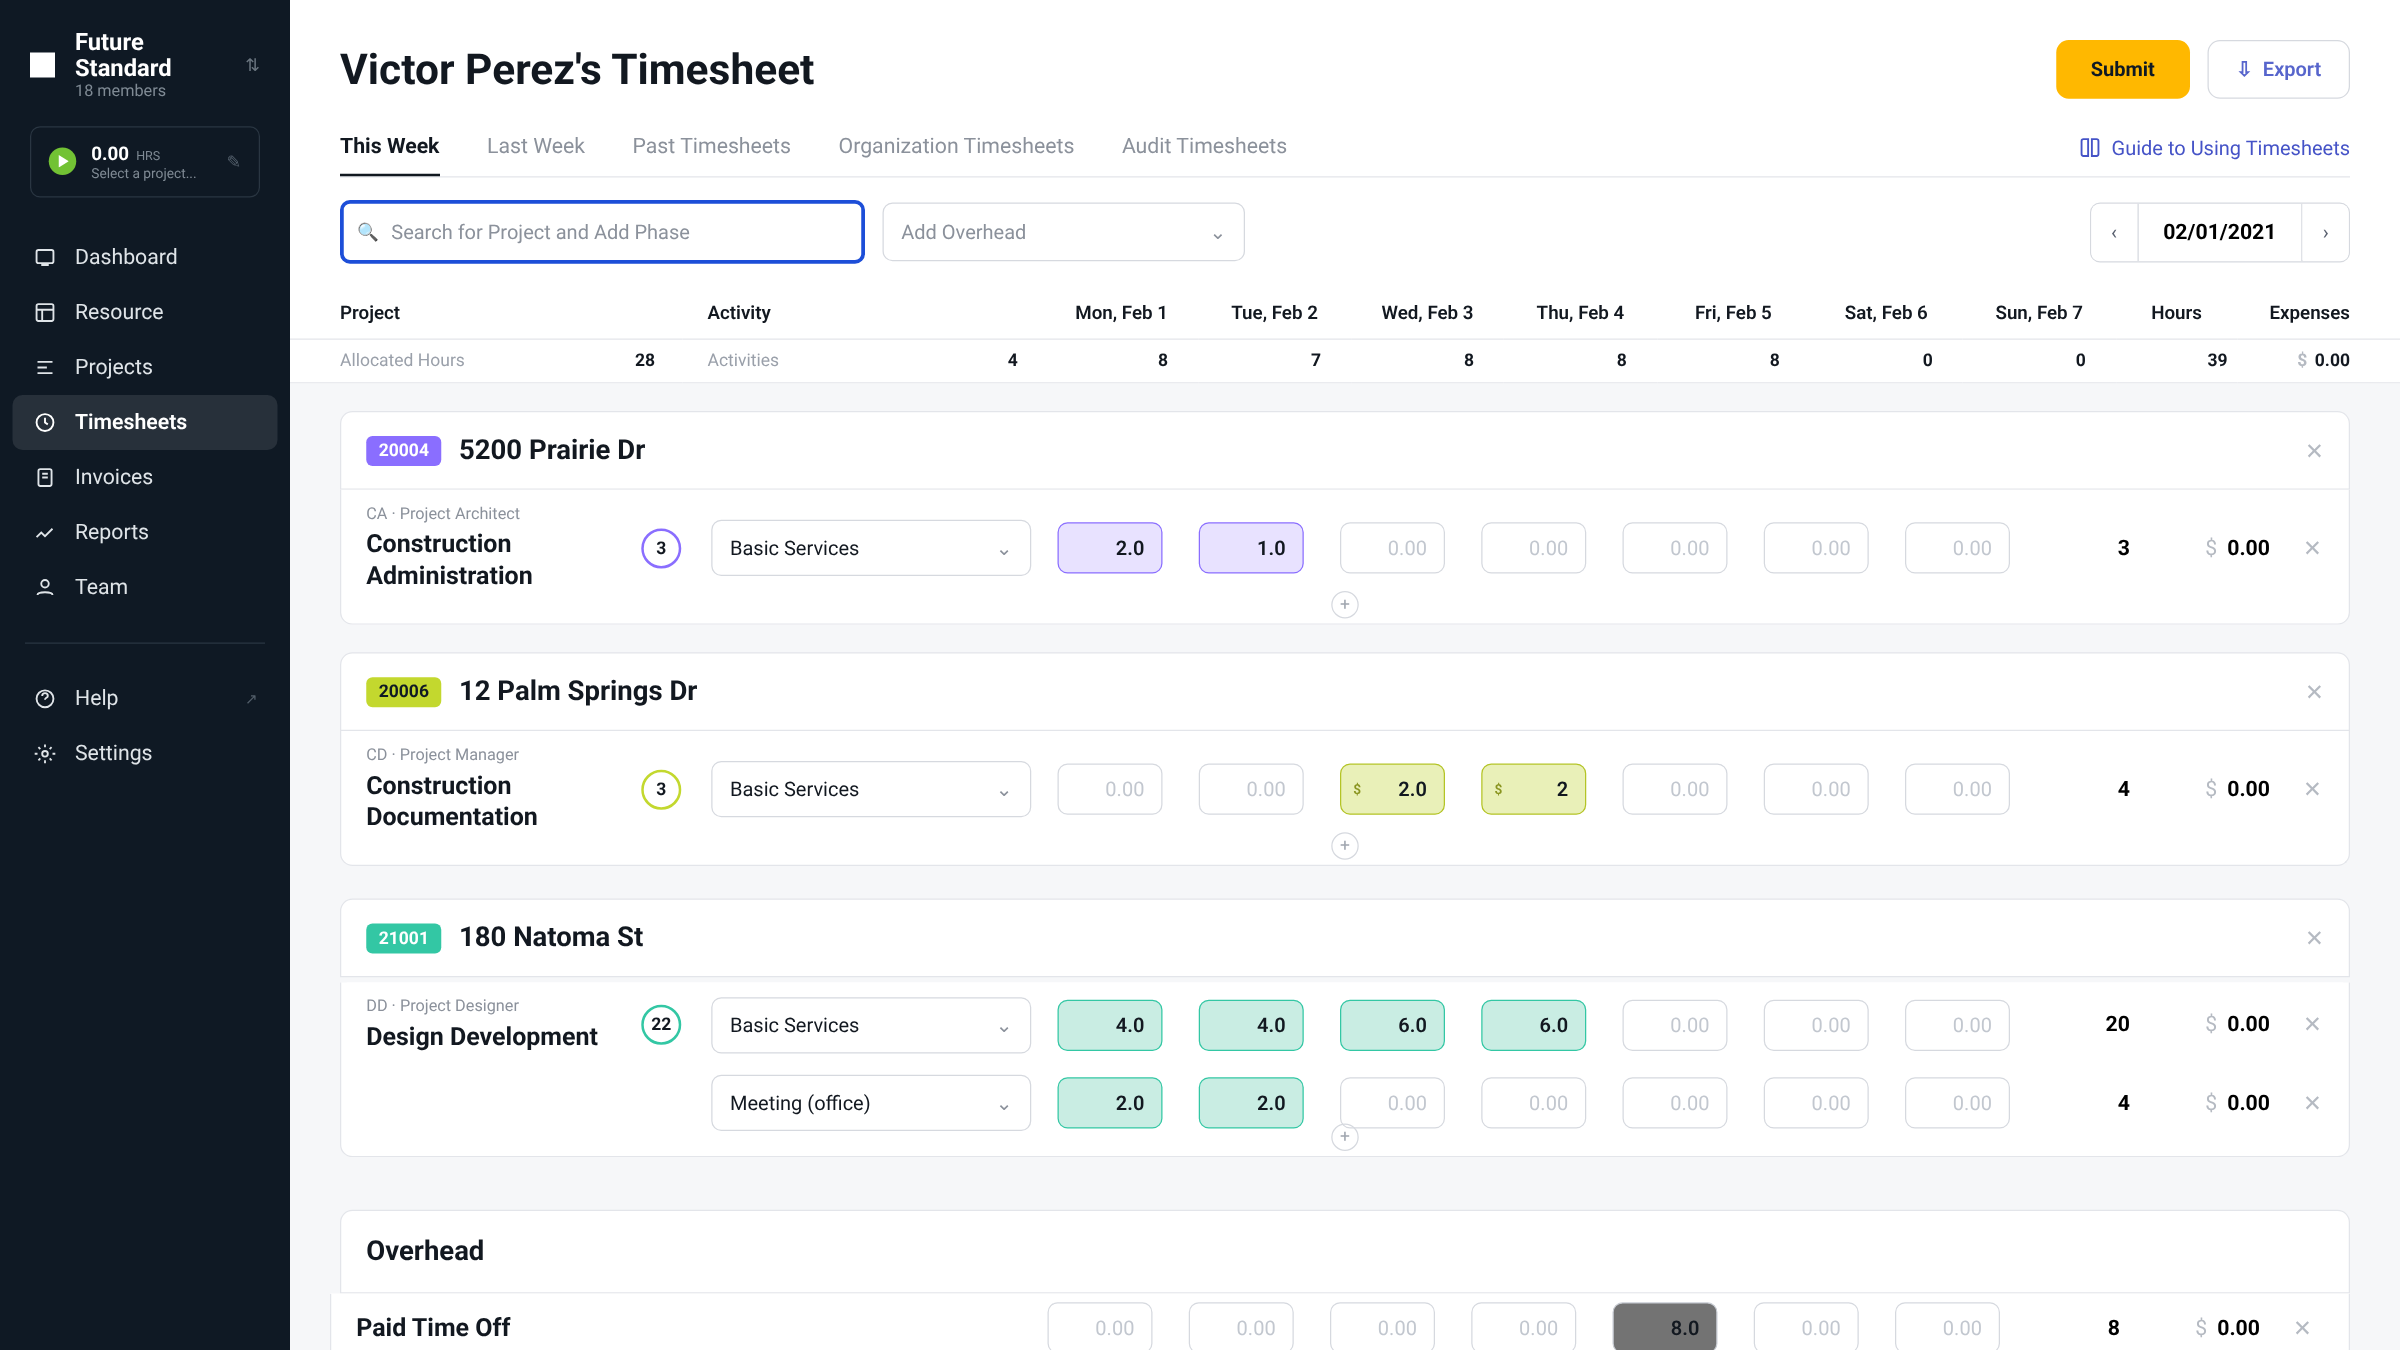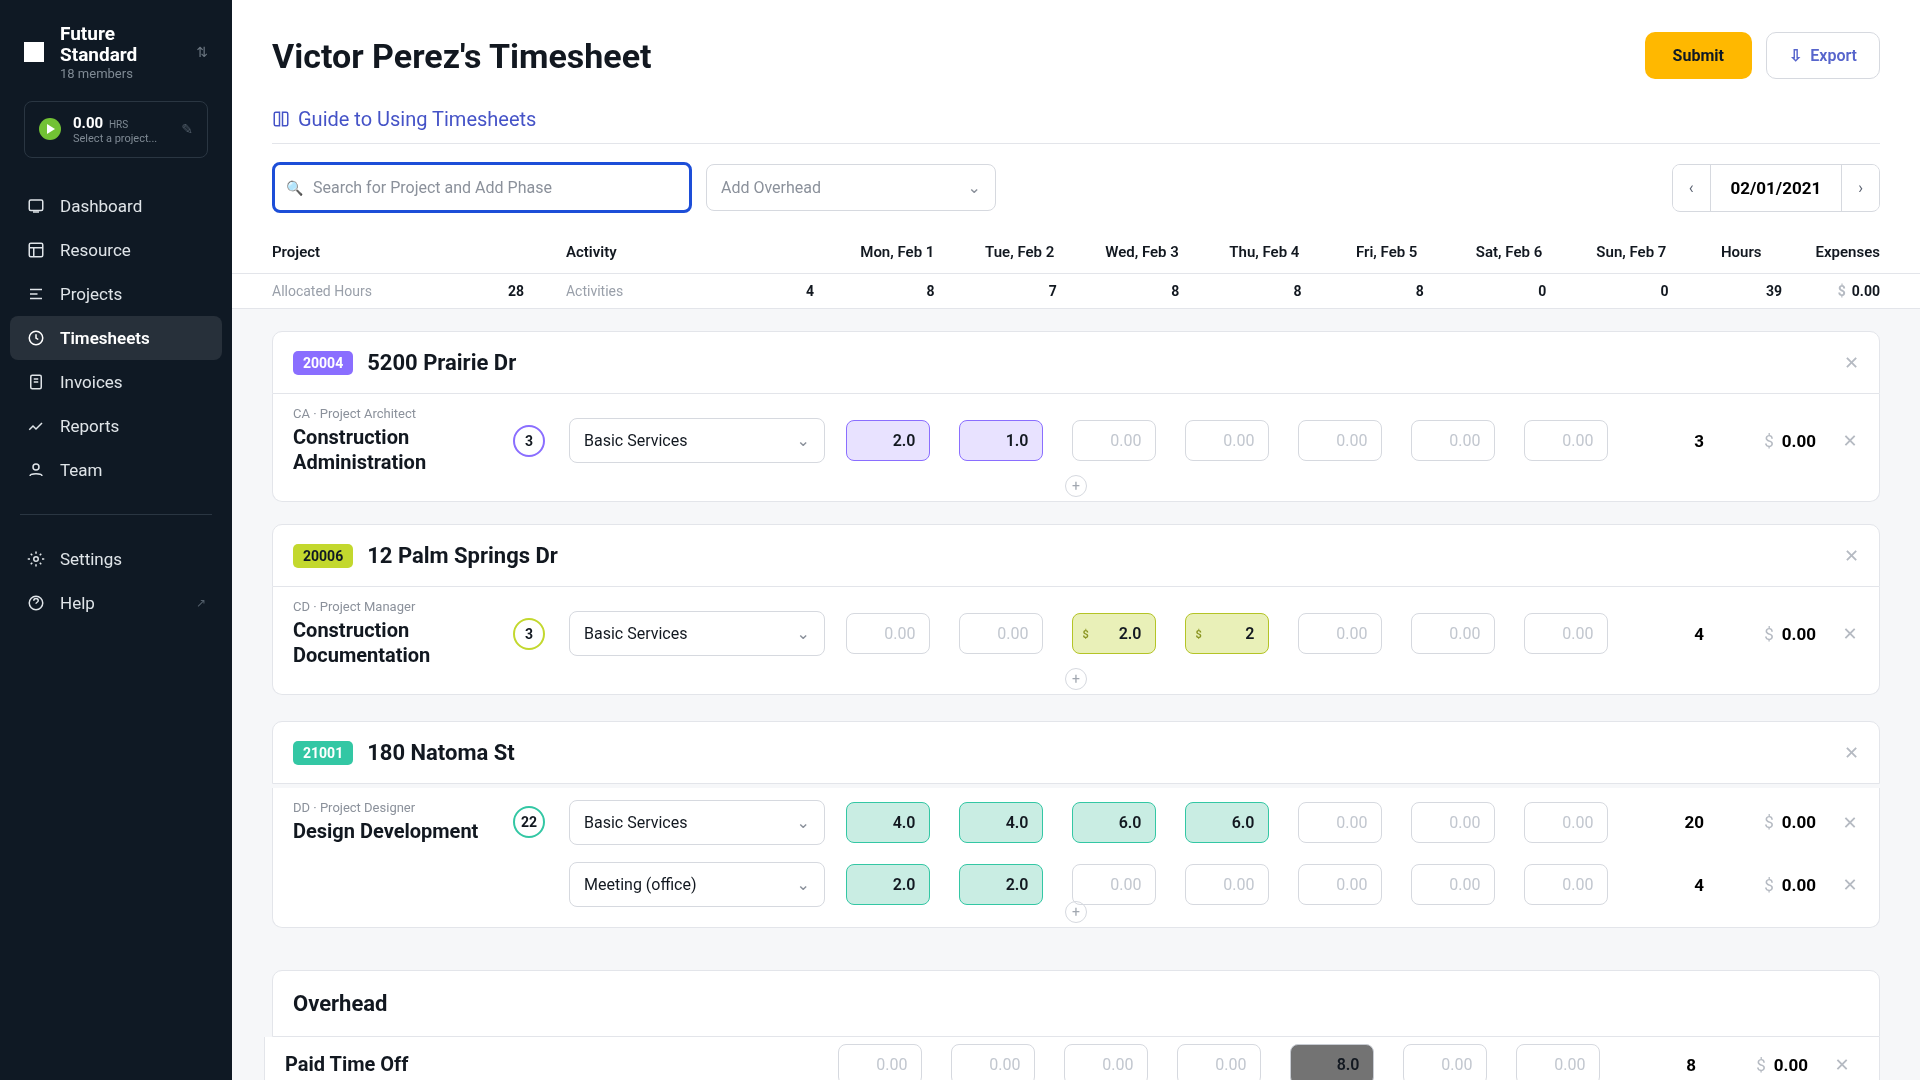--- a/index.html
+++ b/index.html
@@ -34,21 +34,21 @@
 .topbar { padding: 32px 40px 0 40px; }
 .topbar-row { display: flex; align-items: center; }
 .page-title { font-size: 34px; font-weight: 700; color: #121820; flex: 1; }
 .submit-btn { background: #ffb800; color: #0f1924; font-weight: 700; font-size: 16px; border: none; border-radius: 10px; padding: 14px 28px; margin-right: 14px; }
 .export-btn { background: #fff; color: #5765cc; font-weight: 600; font-size: 16px; border: 1px solid #d6d9df; border-radius: 10px; padding: 13px 22px; display: flex; align-items: center; gap: 8px; }
 
 .tabs-row { display: flex; align-items: center; margin-top: 28px; border-bottom: 1px solid #e3e5ea; }
 .tabs { display: flex; gap: 38px; flex: 1; }
 .tab { font-size: 17px; color: #8b919b; padding-bottom: 12px; cursor: pointer; }
 .tab.active { color: #121820; font-weight: 700; border-bottom: 2px solid #121820; }
-.guide-link { color: #4553c7; font-size: 20px; display: flex; align-items: center; gap: 8px; padding-bottom: 12px; }
+.guide-link { color: #4553c7; font-size: 16px; display: flex; align-items: center; gap: 8px; padding-bottom: 12px; }
 .guide-link svg { width: 18px; height: 18px; stroke: currentColor; fill: none; stroke-width: 2; }
 
 .controls-row { display: flex; align-items: center; gap: 14px; padding: 18px 40px; }
 .search-box { width: 420px; position: relative; }
 .search-box input { width: 100%; border: 3px solid #1d4ed8; border-radius: 8px; padding: 13px 14px 13px 38px; font-size: 16px; color: #1d4ed8; }
 .search-box input::placeholder, .select-box::placeholder { color: #8b919b; }
 .search-box .search-icon { position: absolute; left: 14px; top: 50%; transform: translateY(-50%); color: #8b919b; font-size: 14px; }
 .overhead-select { width: 290px; border: 1px solid #d6d9df; border-radius: 8px; padding: 13px 14px; font-size: 16px; color: #8b919b; display: flex; align-items: center; justify-content: space-between; }
 .date-nav { margin-left: auto; display: flex; align-items: center; border: 1px solid #d6d9df; border-radius: 8px; overflow: hidden; }
 .date-nav button { background: #fff; border: none; padding: 13px 16px; font-size: 16px; color: #5a6170; cursor: pointer; }
@@ -200,50 +200,57 @@
           </svg>
         </span>
         <span>Team</span>
       </li>
   </ul>
   <div class="nav-divider"></div>
   <ul class="nav">
     <li>
         <span class="nav-icon">
           <svg viewBox="0 0 24 24">
+            <circle cx="12" cy="12" r="9"></circle>
+            <path d="M12 17v.01M9 9a3 3 0 116 0c0 2-3 2-3 4"></path>
+          </svg>
+        </span>
+        <span>Help</span>
+        <span class="ext-icon">↗</span>
+      </li>
+    <li>
+        <span class="nav-icon">
+          <svg viewBox="0 0 24 24">
             <circle cx="12" cy="12" r="3"></circle>
             <path d="M12 2v3M12 19v3M4 12H1M23 12h-3M5 5l2 2M17 17l2 2M5 19l2-2M17 7l2-2"></path>
           </svg>
         </span>
         <span>Settings</span>
-      </li>
-    <li>
-        <span class="nav-icon">
-          <svg viewBox="0 0 24 24">
-            <circle cx="12" cy="12" r="9"></circle>
-            <path d="M12 17v.01M9 9a3 3 0 116 0c0 2-3 2-3 4"></path>
-          </svg>
-        </span>
-        <span>Help</span>
-        <span class="ext-icon">↗</span>
       </li>
   </ul>
 </div>
 
 <div class="main">
   <div class="topbar">
     <div class="topbar-row">
       <div class="page-title">Victor Perez's Timesheet</div>
       <button class="submit-btn">Submit</button>
       <button class="export-btn">
         <span>⇩</span>
         <span>Export</span>
       </button>
     </div>
     <div class="tabs-row">
+      <div class="tabs">
+        <div class="tab active">This Week</div>
+        <div class="tab">Last Week</div>
+        <div class="tab">Past Timesheets</div>
+        <div class="tab">Organization Timesheets</div>
+        <div class="tab">Audit Timesheets</div>
+      </div>
       <a class="guide-link">
         <svg viewBox="0 0 24 24">
             <path d="M3 5a2 2 0 012-2h5v18H5a2 2 0 01-2-2zM21 5a2 2 0 00-2-2h-5v18h5a2 2 0 002-2z"></path>
           </svg>
         <span>Guide to Using Timesheets</span>
       </a>
     </div>
   </div>
 
   <div class="controls-row">

